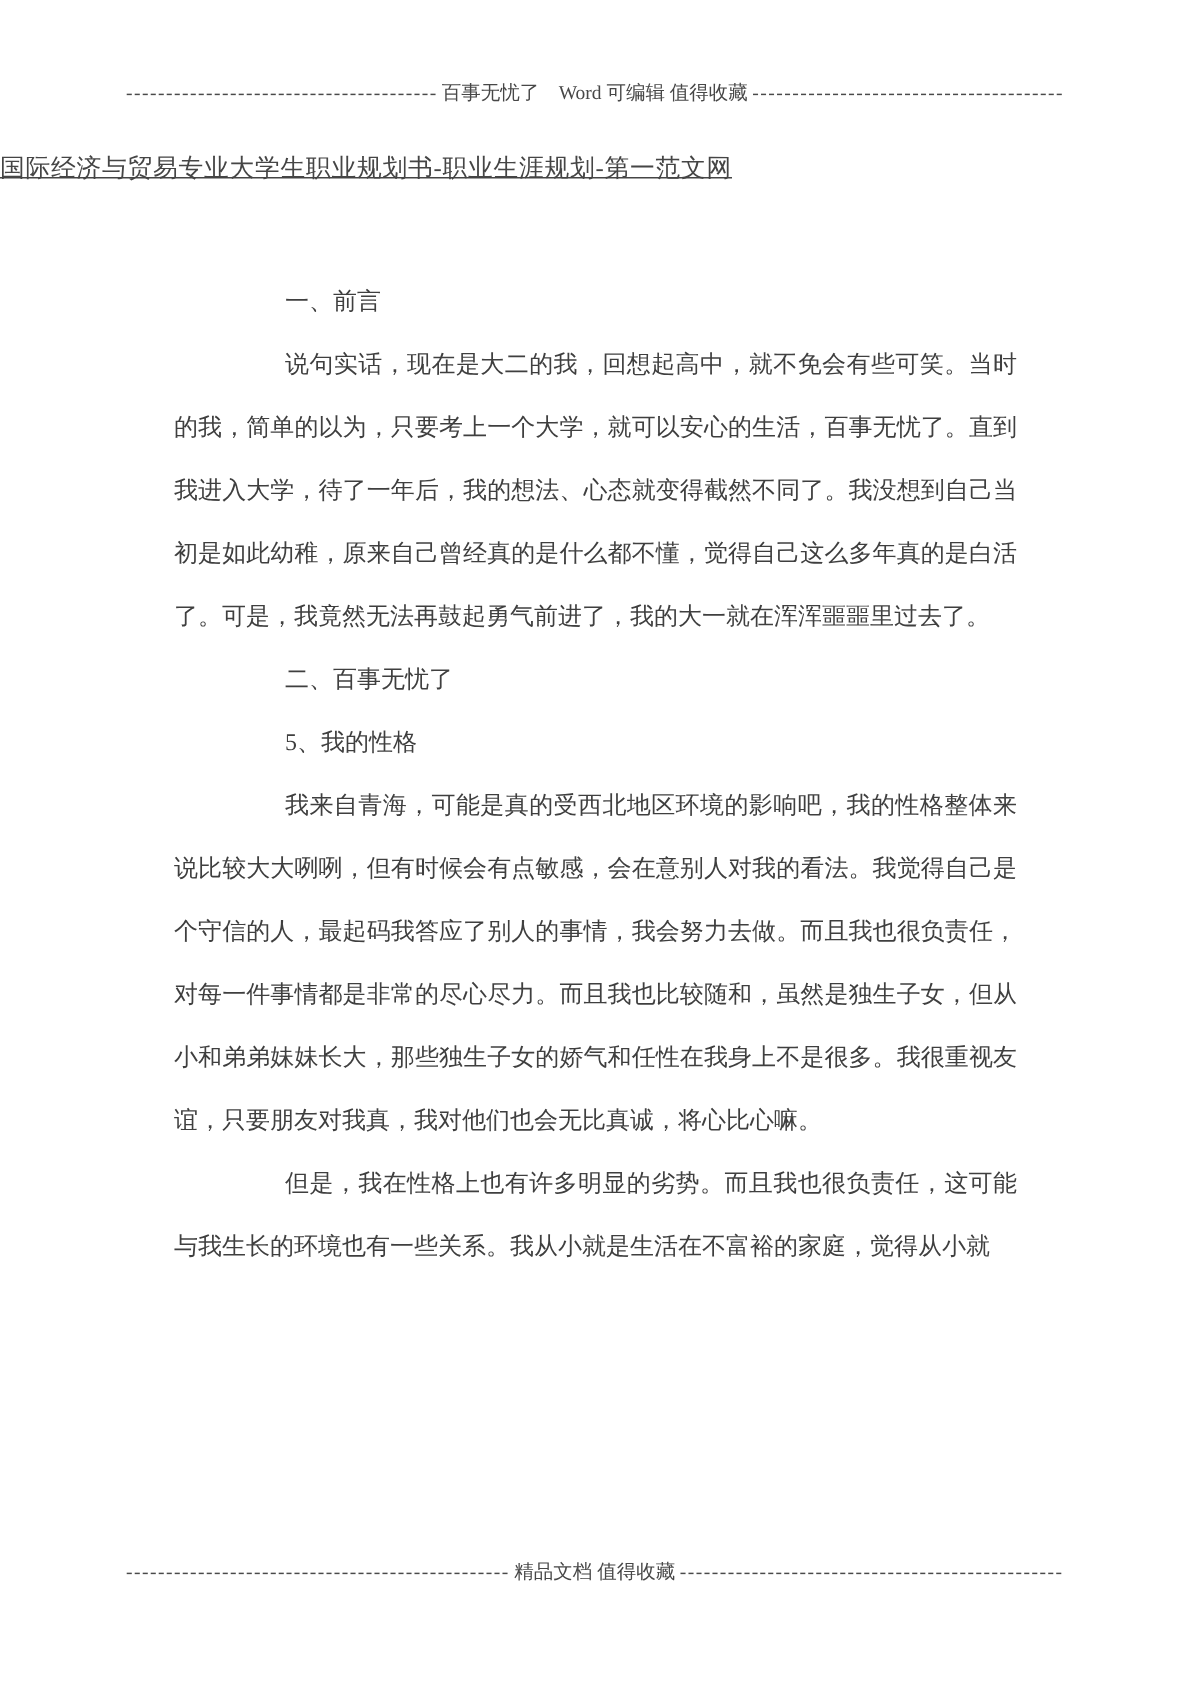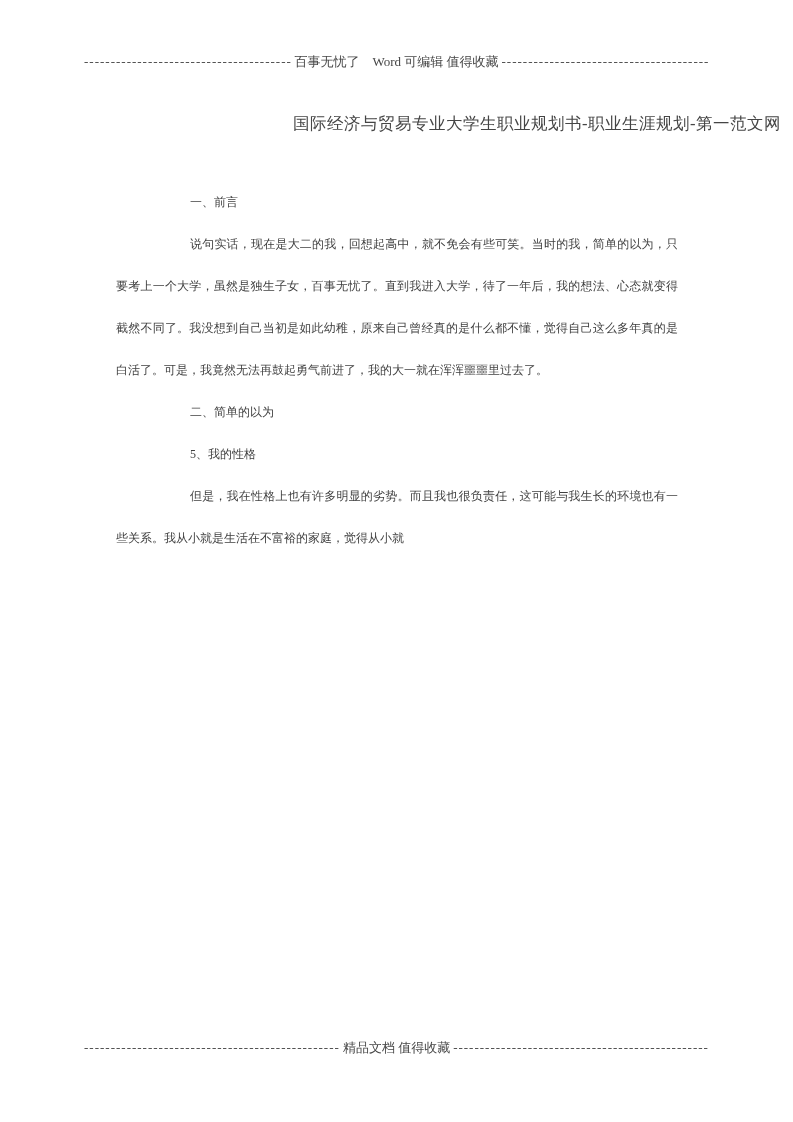--- a/index.html
+++ b/index.html
@@ -38,33 +38,34 @@
   }
   .rule-label {
     white-space: nowrap;
     padding: 0 3px;
   }
   .doc-title {
     position: absolute;
     top: 101px;
     left: 0;
     right: 0;
-    margin: 12px;
-    text-align: right;
+    margin: 0;
+    text-align: left;
     font-size: 16.5px;
     font-weight: normal;
     letter-spacing: 0.5px;
     color: #454545;
+    text-decoration: underline;
   }
   .doc-body {
     position: absolute;
     top: 181px;
     left: 116px;
     width: 562px;
-    font-size: 12px;
+    font-size: 16px;
     line-height: 42px;
     text-align: justify;
     color: #3f3f3f;
   }
   .para {
     margin: 0;
     padding: 0;
     text-indent: 74px;
   }
 </style>
@@ -76,23 +77,24 @@
   <div class="rule header-rule">
     <span class="dashes">--------------------------------------------------------------------------------------------------------------</span>
     <span class="rule-label">百事无忧了　Word 可编辑 值得收藏</span>
     <span class="dashes">--------------------------------------------------------------------------------------------------------------</span>
   </div>
 
   <h1 class="doc-title">国际经济与贸易专业大学生职业规划书-职业生涯规划-第一范文网</h1>
 
   <div class="doc-body">
     <p class="para heading">一、前言</p>
-    <p class="para body">说句实话，现在是大二的我，回想起高中，就不免会有些可笑。当时的我，简单的以为，只要考上一个大学，虽然是独生子女，百事无忧了。直到我进入大学，待了一年后，我的想法、心态就变得截然不同了。我没想到自己当初是如此幼稚，原来自己曾经真的是什么都不懂，觉得自己这么多年真的是白活了。可是，我竟然无法再鼓起勇气前进了，我的大一就在浑浑噩噩里过去了。</p>
-    <p class="para heading">二、简单的以为</p>
+    <p class="para body">说句实话，现在是大二的我，回想起高中，就不免会有些可笑。当时的我，简单的以为，只要考上一个大学，就可以安心的生活，百事无忧了。直到我进入大学，待了一年后，我的想法、心态就变得截然不同了。我没想到自己当初是如此幼稚，原来自己曾经真的是什么都不懂，觉得自己这么多年真的是白活了。可是，我竟然无法再鼓起勇气前进了，我的大一就在浑浑噩噩里过去了。</p>
+    <p class="para heading">二、百事无忧了</p>
     <p class="para heading">5、我的性格</p>
+    <p class="para body">我来自青海，可能是真的受西北地区环境的影响吧，我的性格整体来说比较大大咧咧，但有时候会有点敏感，会在意别人对我的看法。我觉得自己是个守信的人，最起码我答应了别人的事情，我会努力去做。而且我也很负责任，对每一件事情都是非常的尽心尽力。而且我也比较随和，虽然是独生子女，但从小和弟弟妹妹长大，那些独生子女的娇气和任性在我身上不是很多。我很重视友谊，只要朋友对我真，我对他们也会无比真诚，将心比心嘛。</p>
     <p class="para body">但是，我在性格上也有许多明显的劣势。而且我也很负责任，这可能与我生长的环境也有一些关系。我从小就是生活在不富裕的家庭，觉得从小就</p>
   </div>
 
   <div class="rule footer-rule">
     <span class="dashes">--------------------------------------------------------------------------------------------------------------</span>
     <span class="rule-label">精品文档 值得收藏</span>
     <span class="dashes">--------------------------------------------------------------------------------------------------------------</span>
   </div>
 
 </div>

